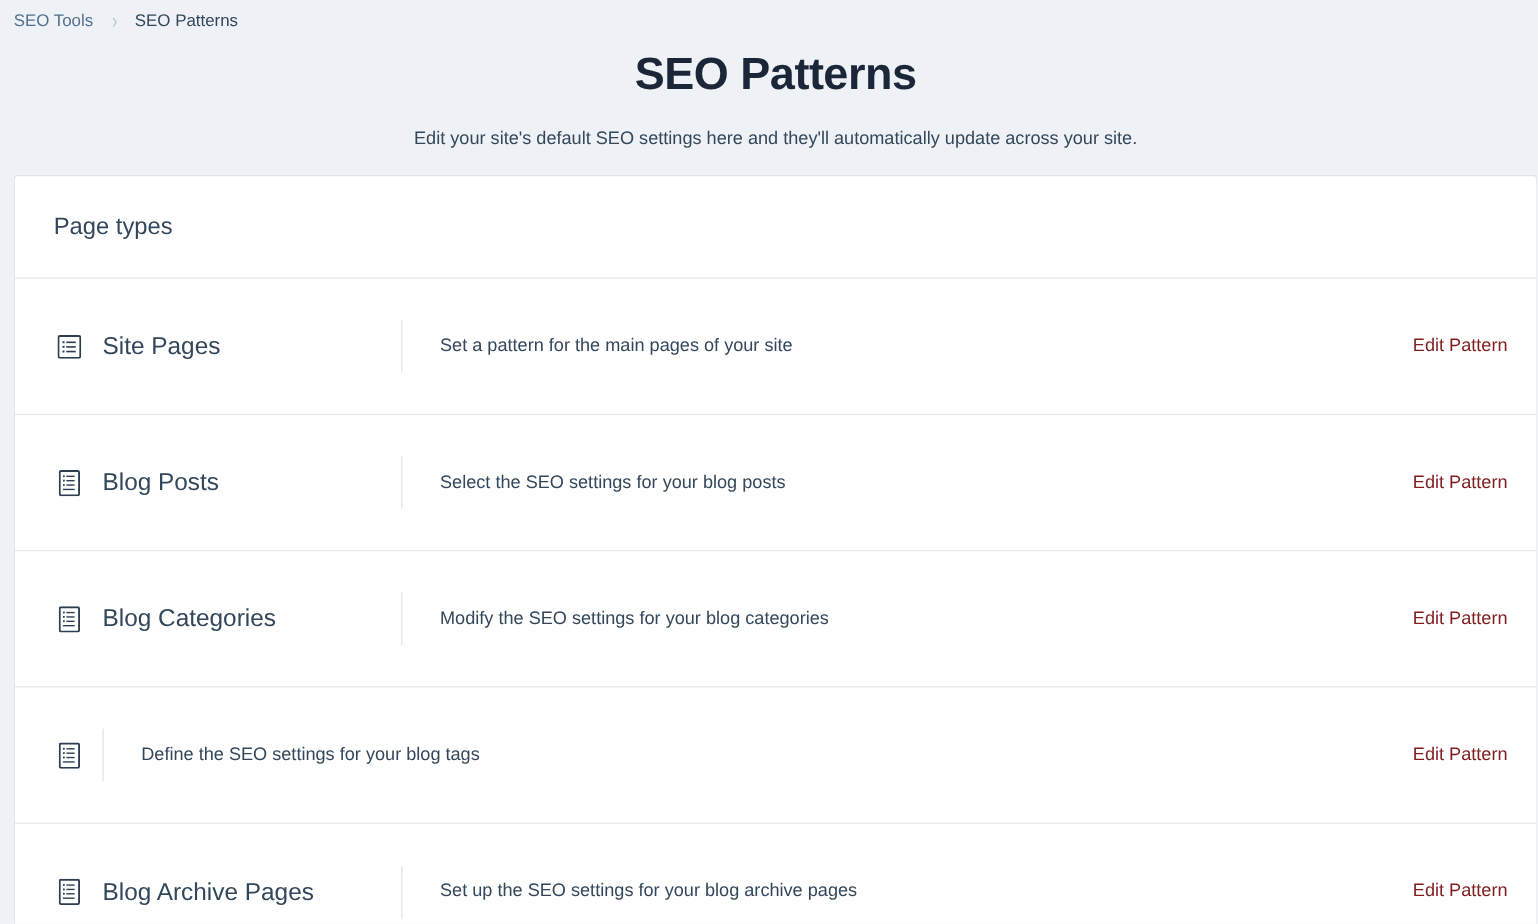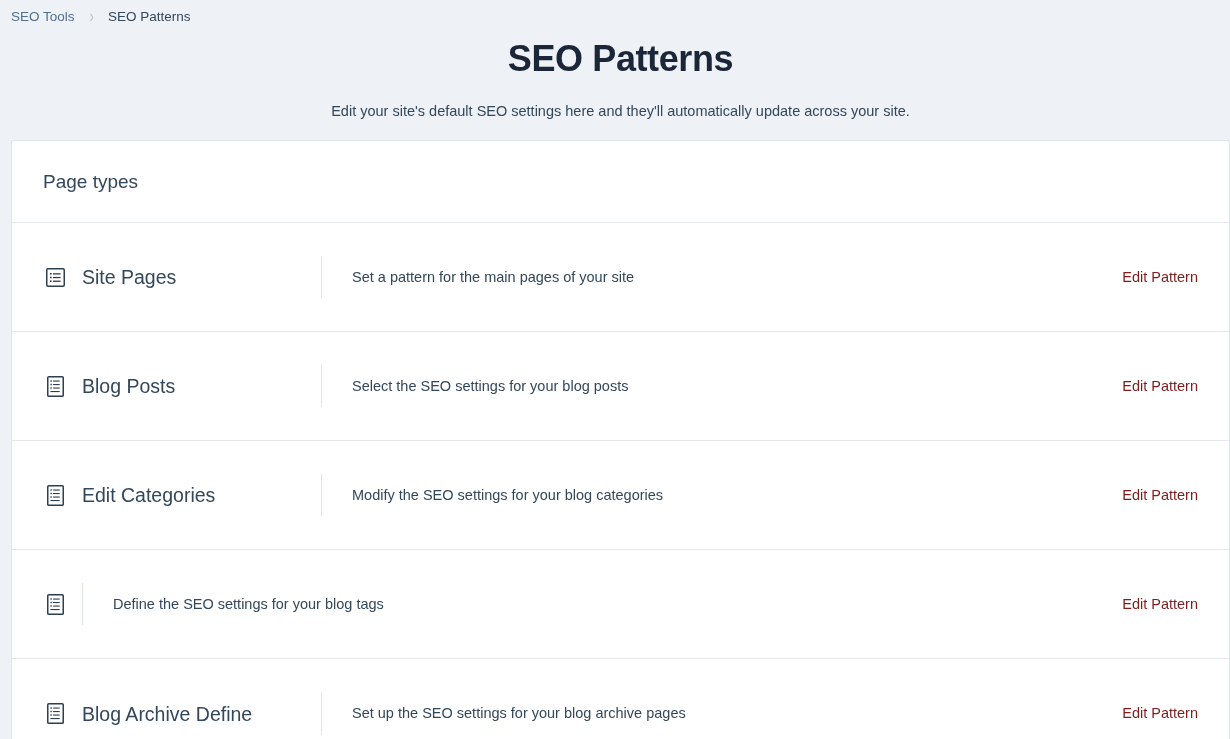--- a/index.html
+++ b/index.html
@@ -90,21 +90,21 @@
     font-weight: normal;
   }
 
   
   .type-row {
     height: 109px;
     display: flex;
     align-items: center;
     border-bottom: 1px solid #e5e8ed;
     padding-left: 31px;
-    padding-right: 18px;
+    padding-right: 10px;
   }
   .type-row:last-child { border-bottom: none; }
 
   .row-icon {
     width: 24px;
     min-width: 24px;
     height: 24px;
     display: flex;
     align-items: center;
     justify-content: center;
@@ -209,21 +209,21 @@
             <rect x="0.75" y="0.75" width="15.5" height="19.5" rx="1.1" fill="none" stroke="#2d3e50" stroke-width="1.5"></rect>
             <rect x="3.4" y="4.3" width="1.4" height="1.4" fill="#2d3e50"></rect>
             <rect x="3.4" y="7.8" width="1.4" height="1.4" fill="#2d3e50"></rect>
             <rect x="3.4" y="11.3" width="1.4" height="1.4" fill="#2d3e50"></rect>
             <rect x="6.1" y="4.5" width="6.6" height="1.1" fill="#2d3e50"></rect>
             <rect x="6.1" y="8.0" width="6.6" height="1.1" fill="#2d3e50"></rect>
             <rect x="6.1" y="11.5" width="6.6" height="1.1" fill="#2d3e50"></rect>
             <rect x="3.4" y="15.0" width="9.3" height="1.1" fill="#2d3e50"></rect>
           </svg>
         </span>
-        <span class="row-label">Edit Categories</span>
+        <span class="row-label">Blog Categories</span>
         <span class="row-divider"></span>
         <span class="row-desc">Modify the SEO settings for your blog categories</span>
         <a class="row-action" href="#">Edit Pattern</a>
       </div>
       <div class="type-row">
         <span class="row-icon">
           <svg width="17" height="21" viewBox="0 0 17 21" aria-hidden="true">
             <rect x="0.75" y="0.75" width="15.5" height="19.5" rx="1.1" fill="none" stroke="#2d3e50" stroke-width="1.5"></rect>
             <rect x="3.4" y="4.3" width="1.4" height="1.4" fill="#2d3e50"></rect>
             <rect x="3.4" y="7.8" width="1.4" height="1.4" fill="#2d3e50"></rect>
@@ -244,20 +244,20 @@
             <rect x="0.75" y="0.75" width="15.5" height="19.5" rx="1.1" fill="none" stroke="#2d3e50" stroke-width="1.5"></rect>
             <rect x="3.4" y="4.3" width="1.4" height="1.4" fill="#2d3e50"></rect>
             <rect x="3.4" y="7.8" width="1.4" height="1.4" fill="#2d3e50"></rect>
             <rect x="3.4" y="11.3" width="1.4" height="1.4" fill="#2d3e50"></rect>
             <rect x="6.1" y="4.5" width="6.6" height="1.1" fill="#2d3e50"></rect>
             <rect x="6.1" y="8.0" width="6.6" height="1.1" fill="#2d3e50"></rect>
             <rect x="6.1" y="11.5" width="6.6" height="1.1" fill="#2d3e50"></rect>
             <rect x="3.4" y="15.0" width="9.3" height="1.1" fill="#2d3e50"></rect>
           </svg>
         </span>
-        <span class="row-label">Blog Archive Define</span>
+        <span class="row-label">Blog Archive Pages</span>
         <span class="row-divider"></span>
         <span class="row-desc">Set up the SEO settings for your blog archive pages</span>
         <a class="row-action" href="#">Edit Pattern</a>
       </div>
     </div>
 
 </div>
 
 </body></html>

